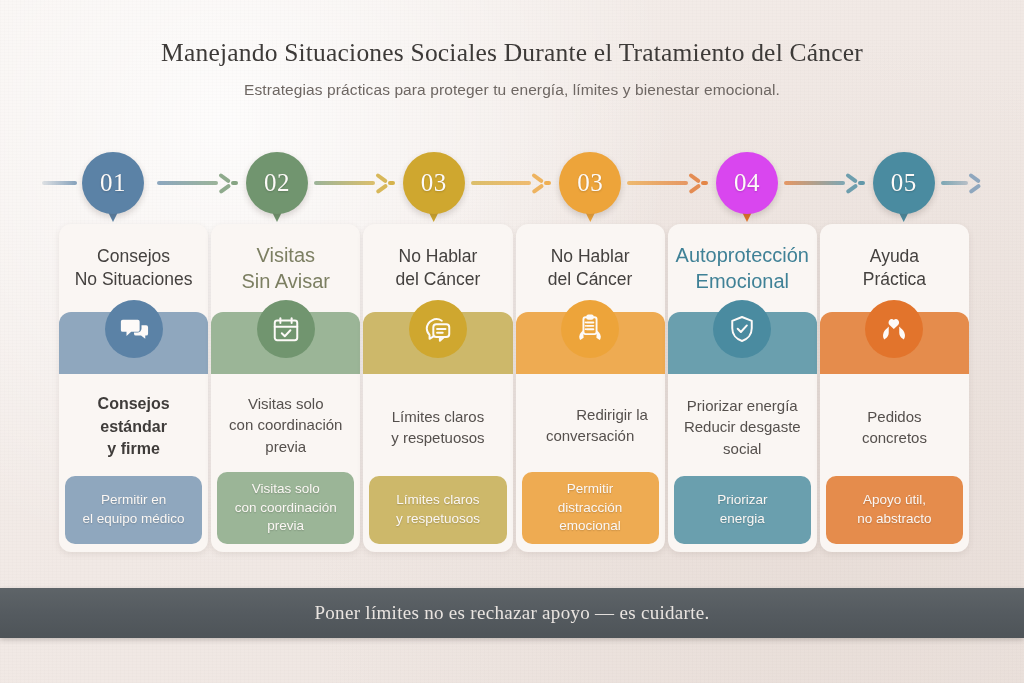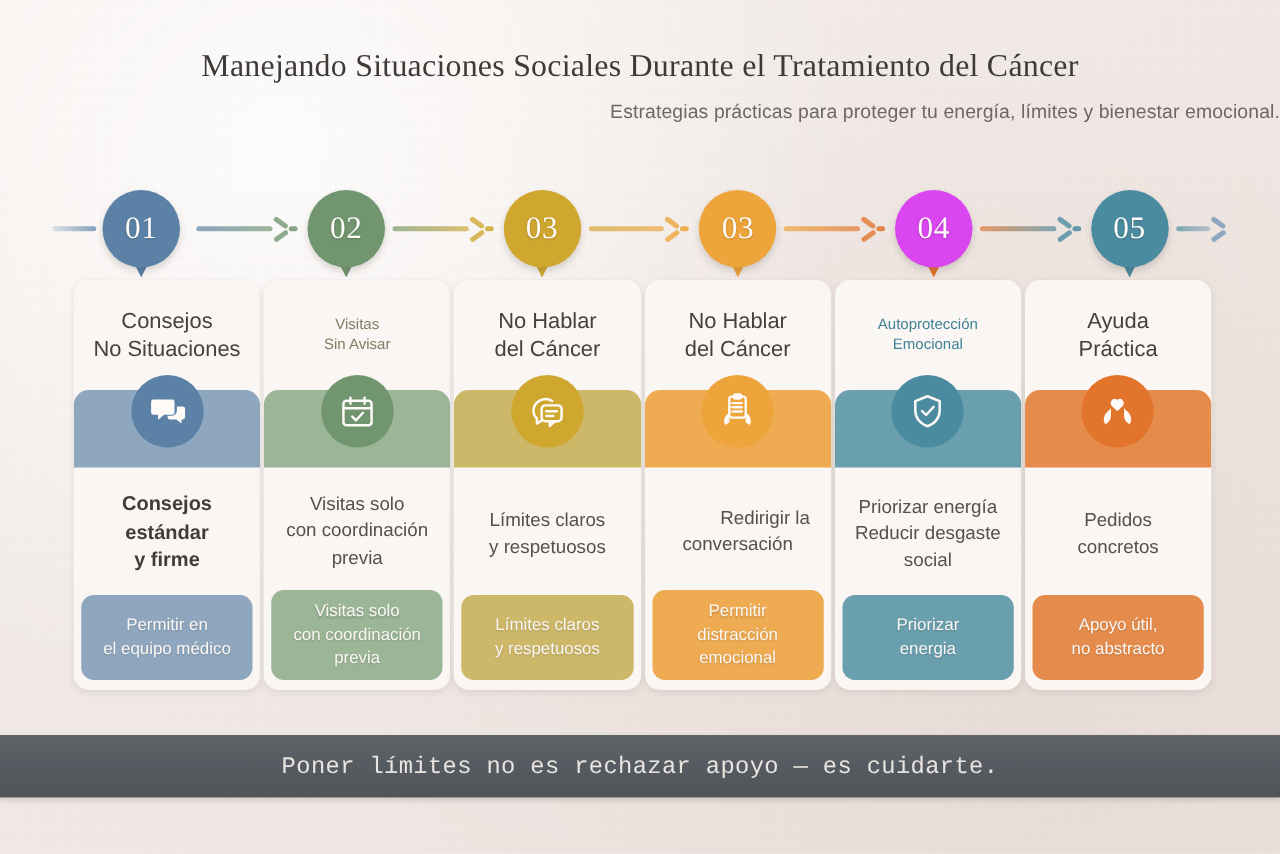--- a/index.html
+++ b/index.html
@@ -40,21 +40,20 @@
     font-size: 25.5px;
     color: #3d3a38;
     letter-spacing: .2px;
     white-space: nowrap;
   }
   .subtitle {
     margin-top: 13px;
     font-size: 15.5px;
     color: #6e6763;
     letter-spacing: .1px;
-    text-align: right;
   }
 
   
   .timeline {
     position: absolute;
     top: 152px;
     left: 42px;
     width: 940px;
     height: 76px;
   }
@@ -155,21 +154,21 @@
     display: flex;
     flex-direction: column;
     align-items: center;
     justify-content: center;
     text-align: center;
     font-size: 17.5px;
     line-height: 1.32;
     color: #44413f;
     padding: 0 6px;
   }
-  .card-title.tinted { font-size: 12px; }
+  .card-title.tinted { font-size: 20px; }
 
   .icon-band {
     height: 62px;
     position: relative;
     display: flex;
     align-items: center;
     justify-content: center;
     border-radius: 12px 12px 0 0;
   }
   .icon-circle {
@@ -218,21 +217,21 @@
     left: 0; right: 0;
     top: 588px;
     height: 50px;
     background: linear-gradient(180deg, #5e6468 0%, #555b60 50%, #4e5458 100%);
     display: flex;
     align-items: center;
     justify-content: center;
     box-shadow: 0 2px 5px rgba(50,40,35,0.22);
   }
   .banner-text {
-    font-family: Liberation Mono, monospace;
+    font-family: Liberation Serif, serif;
     font-size: 19px;
     color: #e9e4e0;
     letter-spacing: .3px;
   }
 </style>
 </head>
 <body>
 
 <div class="page"></div>
 <div class="grain"></div>

